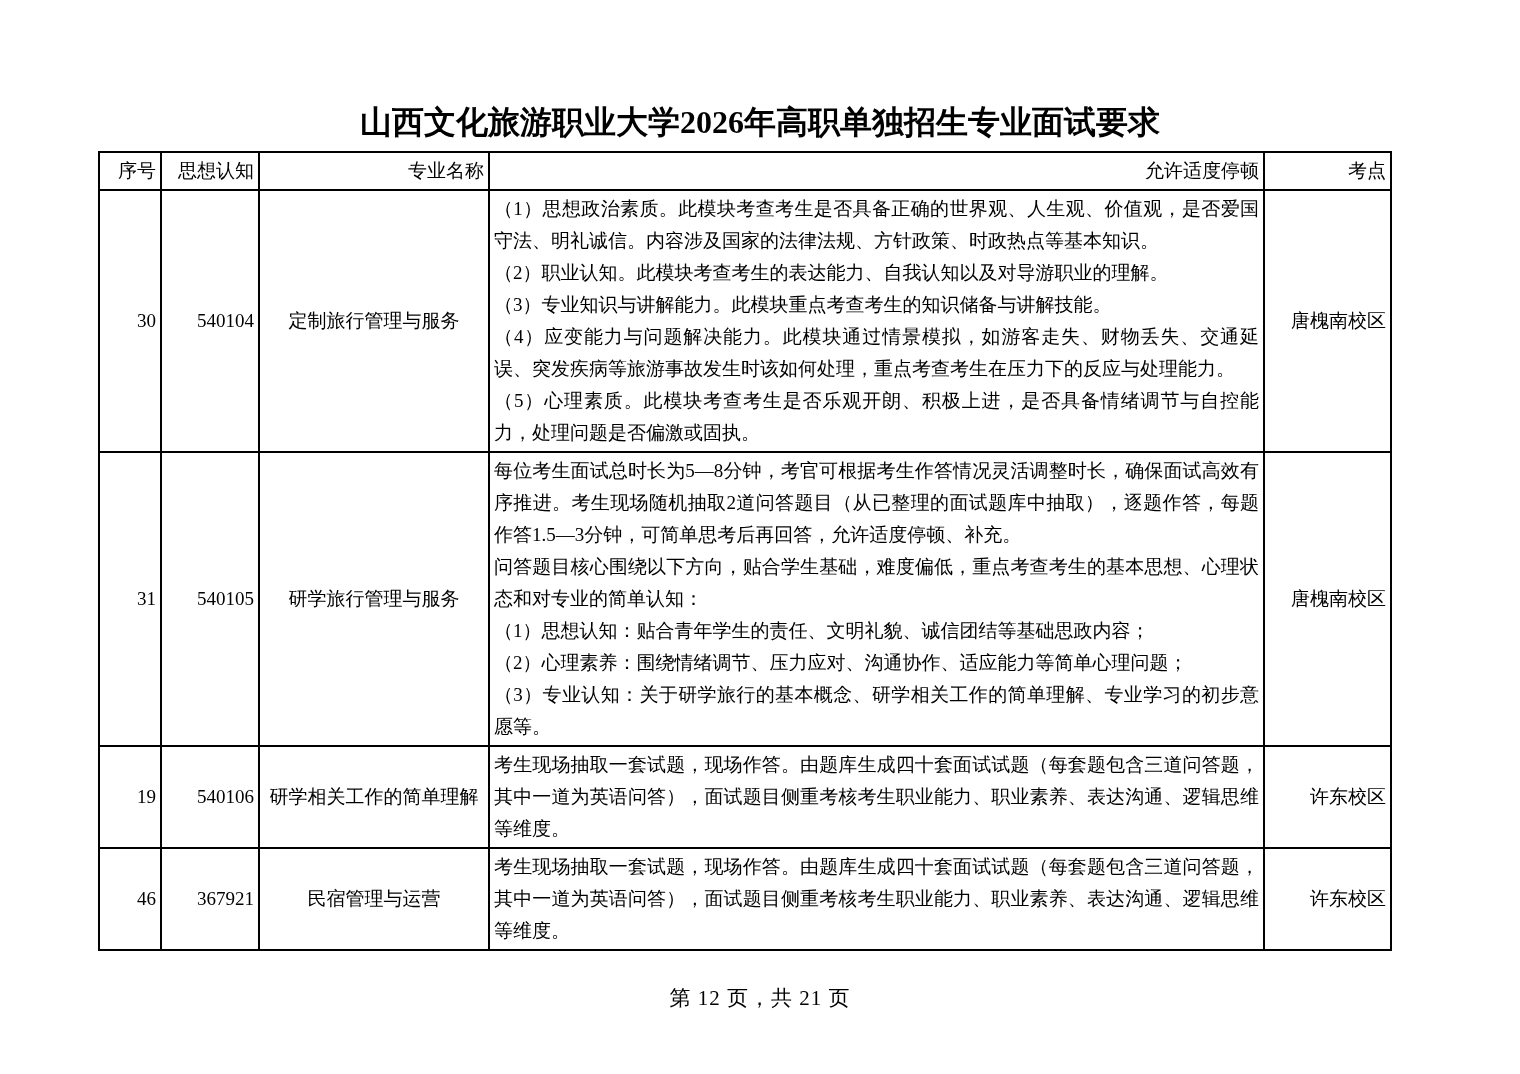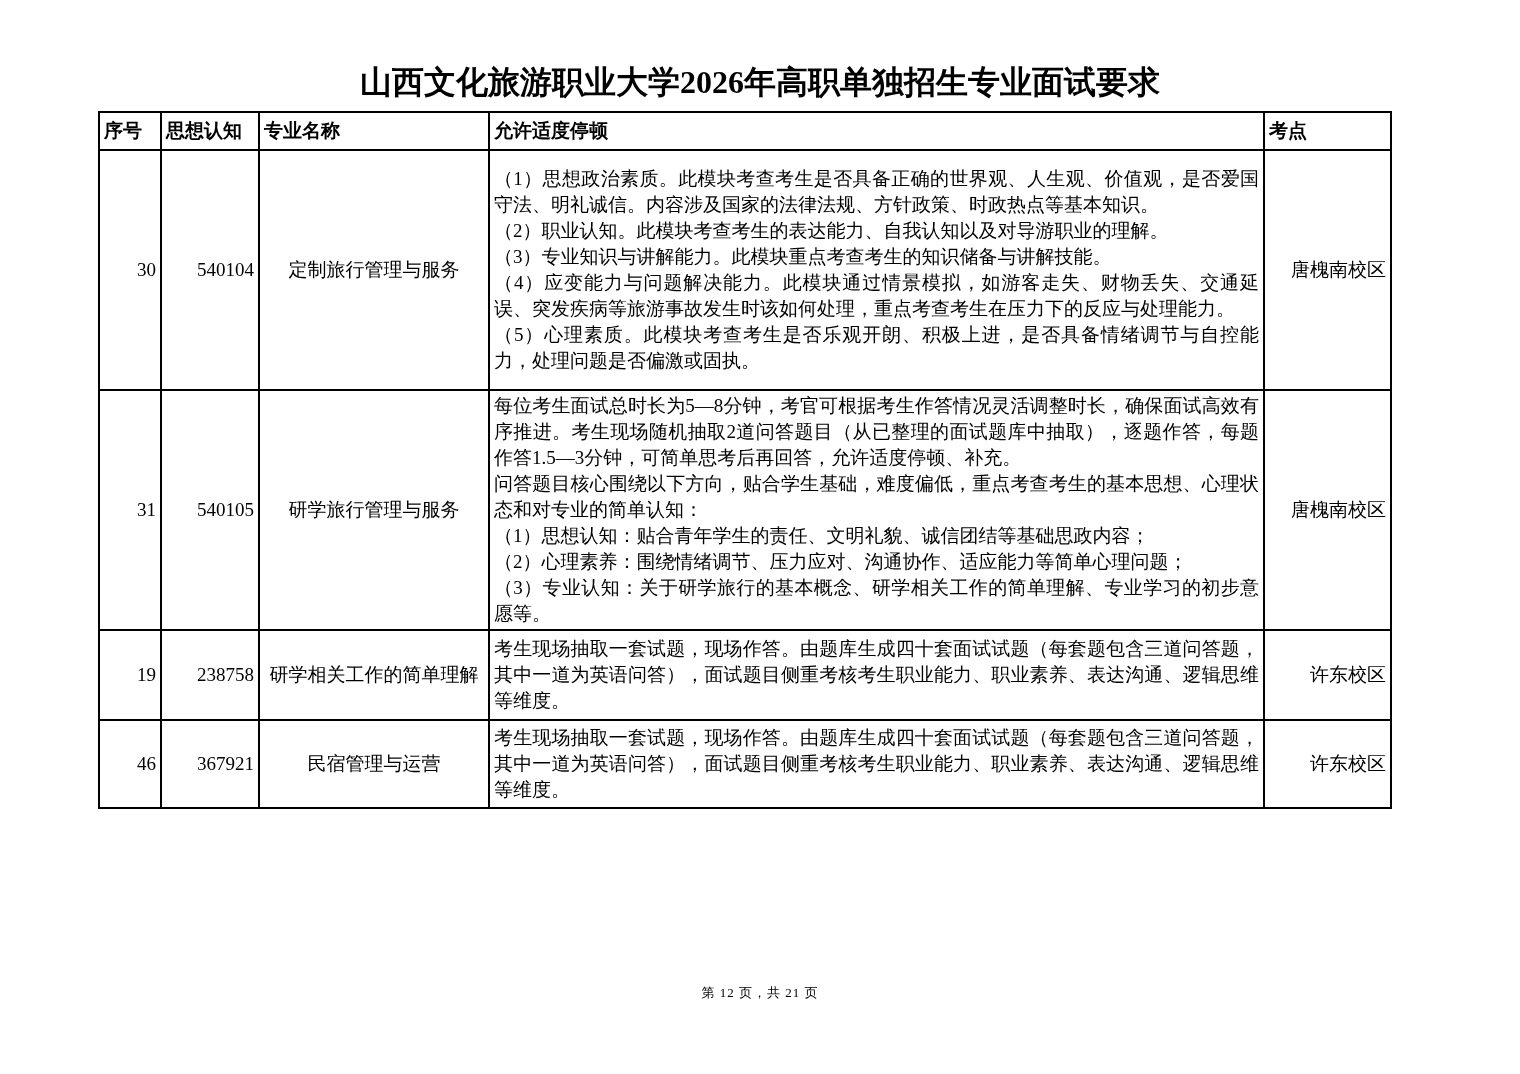--- a/index.html
+++ b/index.html
@@ -11,21 +11,21 @@
   }
   .page {
     position: relative;
     width: 1520px;
     height: 1074px;
     background: #ffffff;
     overflow: hidden;
   }
   .title {
     margin: 0;
-    padding-top: 64px;
+    padding-top: 104px;
     text-align: center;
     font-size: 32px;
     font-weight: bold;
     line-height: 36px;
     font-family: "Liberation Serif", "DejaVu Serif", serif;
   }
   table.req-table {
     border-collapse: collapse;
     table-layout: fixed;
     width: 1292px;
@@ -41,44 +41,44 @@
     overflow: hidden;
   }
   col.c-no   { width: 62px; }
   col.c-code { width: 98px; }
   col.c-major{ width: 230px; }
   col.c-req  { width: 775px; }
   col.c-loc  { width: 127px; }
 
   thead th {
     height: 32px;
-    text-align: left;
-    font-weight: bold;
+    text-align: right;
+    font-weight: normal;
     font-size: 19px;
   }
   td.cell-center { text-align: right; }
   td.cell-major  { text-align: center; padding-left: 6px; }
   td.cell-req {
     text-align: justify;
     white-space: pre-line;
-    line-height: 26px;
+    line-height: 32px;
     padding: 4px 9px;
   }
   tr.r0 { height: 240px; }
   tr.r1 { height: 226px; }
   tr.r2 { height: 90px; }
   tr.r3 { height: 88px; }
 
   .footer {
     position: absolute;
     left: 0;
     right: 0;
     top: 984px;
     text-align: center;
-    font-size: 13px;
+    font-size: 21px;
     letter-spacing: 1px;
   }
 </style>
 </head>
 <body>
 
 <div class="page">
 
   <h1 class="title">山西文化旅游职业大学2026年高职单独招生专业面试要求</h1>
 
@@ -117,21 +117,21 @@
         <td class="cell-major">研学旅行管理与服务</td>
         <td class="cell-req">每位考生面试总时长为5—8分钟，考官可根据考生作答情况灵活调整时长，确保面试高效有序推进。考生现场随机抽取2道问答题目（从已整理的面试题库中抽取），逐题作答，每题作答1.5—3分钟，可简单思考后再回答，允许适度停顿、补充。
 问答题目核心围绕以下方向，贴合学生基础，难度偏低，重点考查考生的基本思想、心理状态和对专业的简单认知：
 （1）思想认知：贴合青年学生的责任、文明礼貌、诚信团结等基础思政内容；
 （2）心理素养：围绕情绪调节、压力应对、沟通协作、适应能力等简单心理问题；
 （3）专业认知：关于研学旅行的基本概念、研学相关工作的简单理解、专业学习的初步意愿等。</td>
         <td class="cell-center">唐槐南校区</td>
       </tr>
       <tr class="r2">
         <td class="cell-center">19</td>
-        <td class="cell-center">238758</td>
+        <td class="cell-center">540106</td>
         <td class="cell-major">研学相关工作的简单理解</td>
         <td class="cell-req">考生现场抽取一套试题，现场作答。由题库生成四十套面试试题（每套题包含三道问答题，其中一道为英语问答），面试题目侧重考核考生职业能力、职业素养、表达沟通、逻辑思维等维度。</td>
         <td class="cell-center">许东校区</td>
       </tr>
       <tr class="r3">
         <td class="cell-center">46</td>
         <td class="cell-center">367921</td>
         <td class="cell-major">民宿管理与运营</td>
         <td class="cell-req">考生现场抽取一套试题，现场作答。由题库生成四十套面试试题（每套题包含三道问答题，其中一道为英语问答），面试题目侧重考核考生职业能力、职业素养、表达沟通、逻辑思维等维度。</td>
         <td class="cell-center">许东校区</td>

